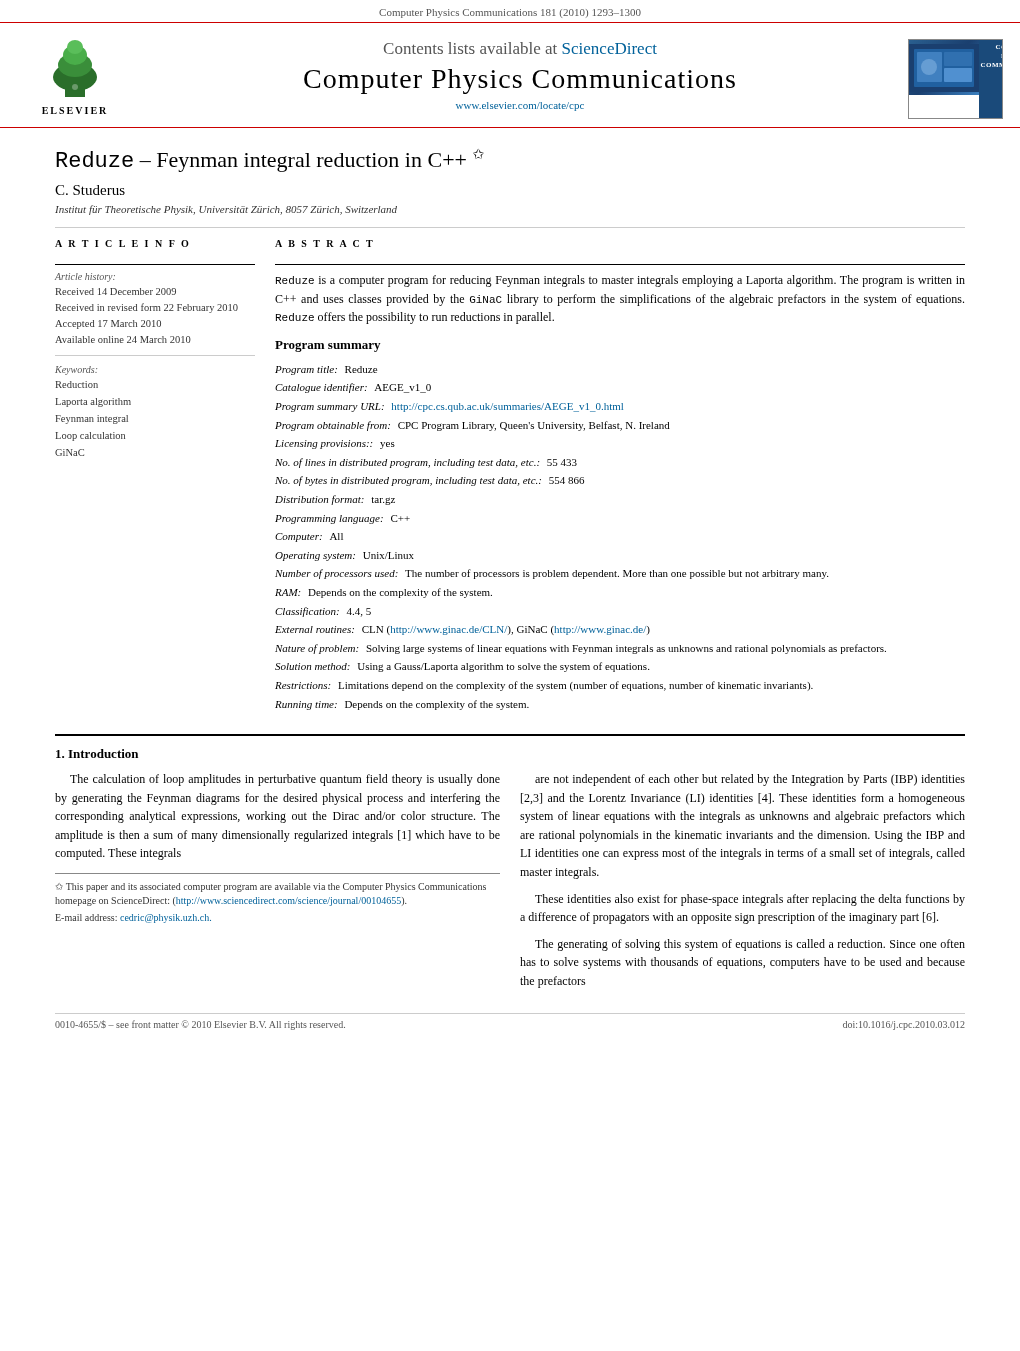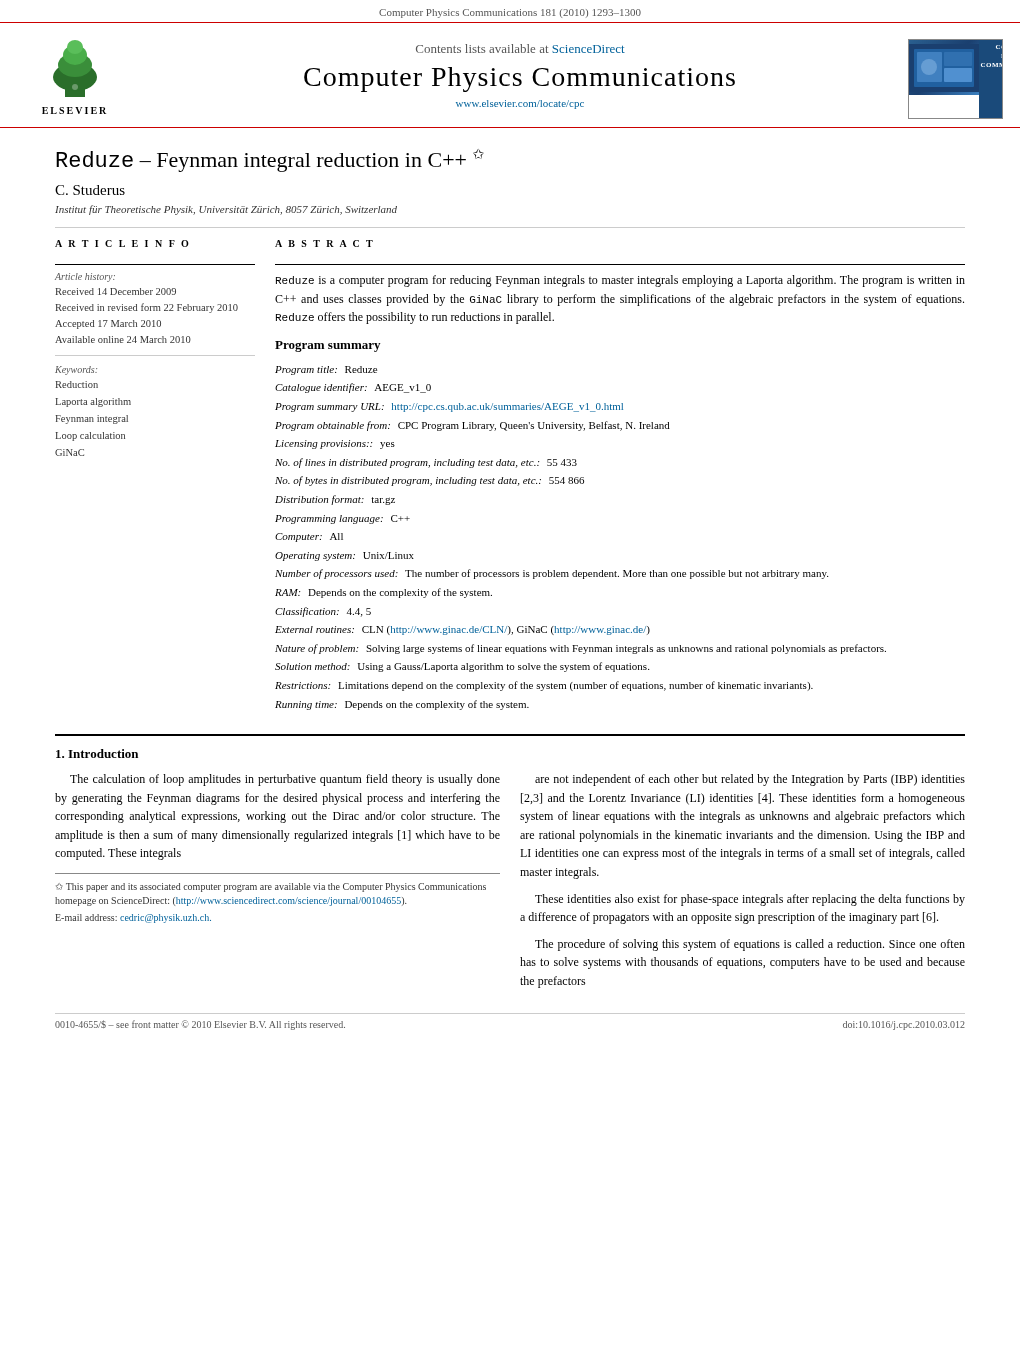--- a/index.html
+++ b/index.html
@@ -61,21 +61,21 @@
 
     .header-center {
       flex: 1;
       text-align: center;
       display: flex;
       flex-direction: column;
       justify-content: center;
     }
 
     .contents-line {
-      font-size: 13px;
+      font-size: 17px;
       color: #555;
       margin-bottom: 4px;
     }
 
     .contents-line a {
       color: #00619a;
       text-decoration: none;
     }
 
     .journal-title {
@@ -564,21 +564,21 @@
         </div>
 
         <div class="intro-right">
           <p class="body-paragraph">
             are not independent of each other but related by the Integration by Parts (IBP) identities [2,3] and the Lorentz Invariance (LI) identities [4]. These identities form a homogeneous system of linear equations with the integrals as unknowns and algebraic prefactors which are rational polynomials in the kinematic invariants and the dimension. Using the IBP and LI identities one can express most of the integrals in terms of a small set of integrals, called master integrals.
           </p>
           <p class="body-paragraph">
             These identities also exist for phase-space integrals after replacing the delta functions by a difference of propagators with an opposite sign prescription of the imaginary part [6].
           </p>
           <p class="body-paragraph">
-            The procedure of solving this system of equations is called a reduction. Since one often has to solve systems with thousands of equations, computers have to be used and because the prefactors
+            The generating of solving this system of equations is called a reduction. Since one often has to solve systems with thousands of equations, computers have to be used and because the prefactors
           </p>
         </div>
       </div>
     </div>
 
     <div class="bottom-bar">
       <span>0010-4655/$ – see front matter  © 2010 Elsevier B.V. All rights reserved.</span>
       <span>doi:10.1016/j.cpc.2010.03.012</span>
     </div>
 

